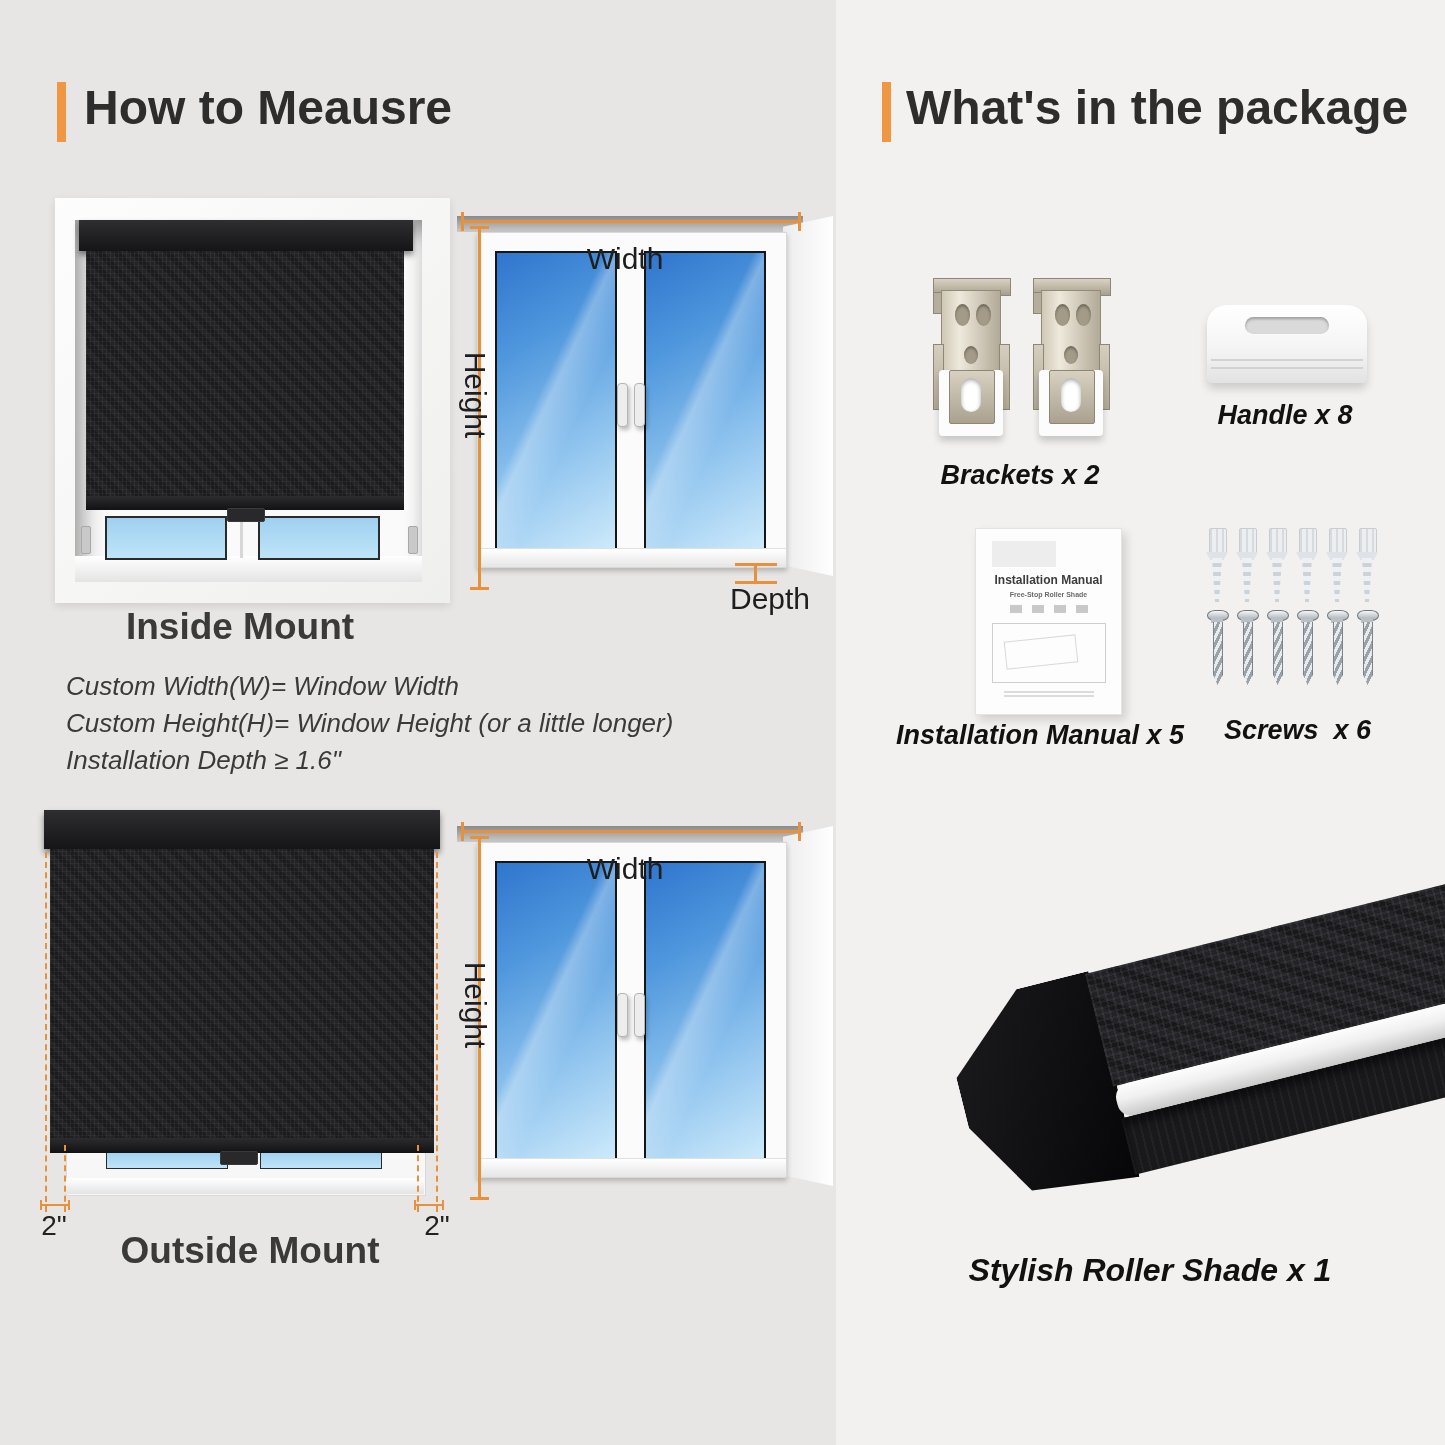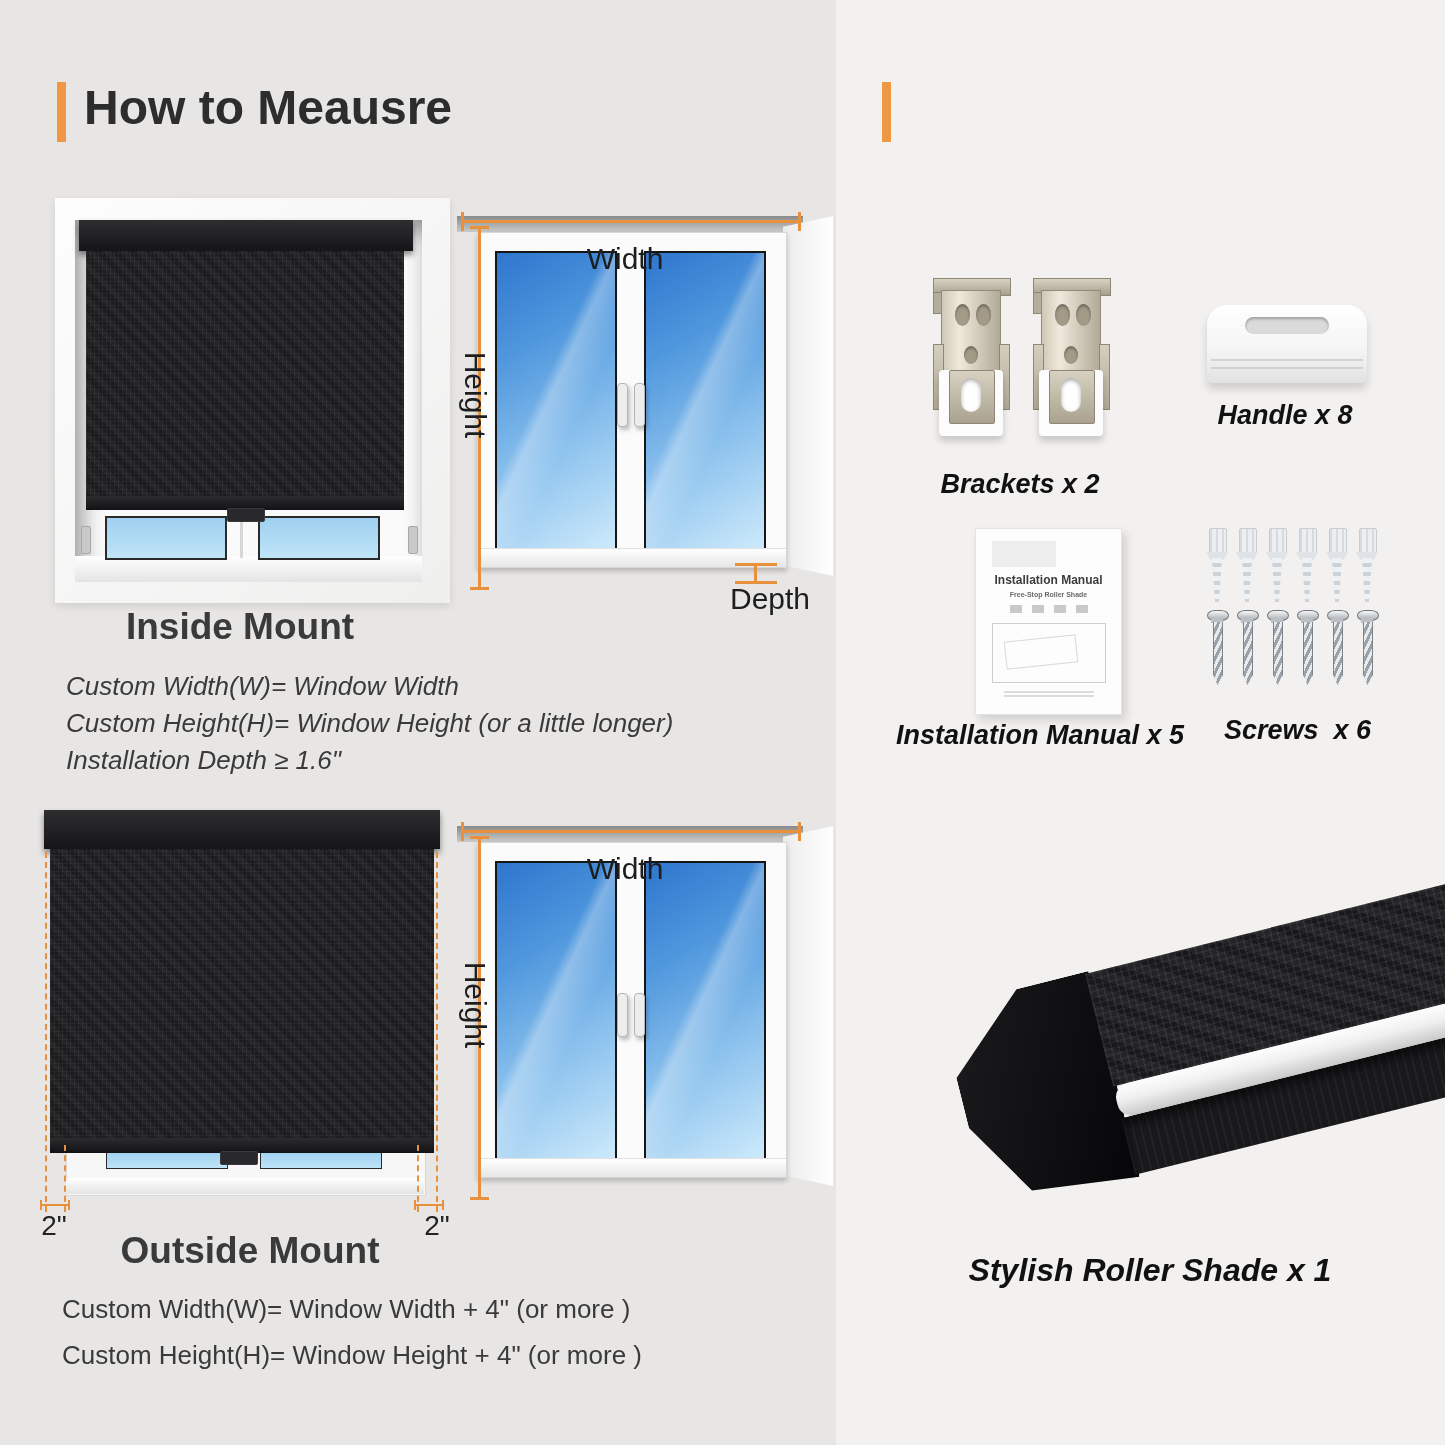--- a/index.html
+++ b/index.html
@@ -198,29 +198,26 @@
         <div class="dg-sill"></div>
       </div>
       <div class="h-arrow" style="left:6px;top:22px;width:340px;"></div>
       <div class="arrow-label width-label">Width</div>
       <div class="v-arrow" style="left:23px;top:28px;height:364px;"></div>
       <div class="arrow-label height-label">Height</div>
     </div>
 
     <h2 class="mount-h" style="left:40px;top:1230px;width:420px;">Outside Mount</h2>
 
-    <div class="body-text bt2" style="left:62px;top:1286px;">
-      <div>Custom Width(W)= Window Width + 4" (or more )</div>
-      <div>Custom Height(H)= Window Height + 4" (or more )</div>
-    </div>
   </div>
 
   <div class="panel-right"></div>
 
   <span class="accent-bar" style="left:882px;top:82px;"></span>
+  <div class="sec-title" style="left:906px;top:80px;">What's in the package</div>
 
   <div class="bracket" style="left:933px;top:278px;">
     <div class="bk-flange"></div>
     <div class="bk-hook"></div>
     <div class="bk-body"></div>
     <div class="bk-hole" style="left:22px;top:26px;width:15px;height:22px;"></div>
     <div class="bk-hole" style="left:43px;top:26px;width:15px;height:22px;"></div>
     <div class="bk-hole" style="left:31px;top:68px;width:14px;height:18px;"></div>
     <div class="bk-tab" style="left:0;"></div>
     <div class="bk-tab" style="left:66px;"></div>
@@ -234,21 +231,21 @@
     <div class="bk-body"></div>
     <div class="bk-hole" style="left:22px;top:26px;width:15px;height:22px;"></div>
     <div class="bk-hole" style="left:43px;top:26px;width:15px;height:22px;"></div>
     <div class="bk-hole" style="left:31px;top:68px;width:14px;height:18px;"></div>
     <div class="bk-tab" style="left:0;"></div>
     <div class="bk-tab" style="left:66px;"></div>
     <div class="bk-base"></div>
     <div class="bk-plate"></div>
     <div class="bk-keyhole"></div>
   </div>
-  <div class="item-label" style="left:920px;top:460px;width:200px;margin-top:9px;">Brackets x 2</div>
+  <div class="item-label" style="left:920px;top:460px;width:200px;">Brackets x 2</div>
 
   <div class="handle-item" style="left:1207px;top:305px;">
     <div class="handle-slot"></div>
     <div class="handle-ridge" style="top:54px;"></div>
     <div class="handle-ridge" style="top:62px;"></div>
   </div>
   <div class="item-label" style="left:1185px;top:400px;width:200px;">Handle x 8</div>
 
   <div class="manual" style="left:975px;top:528px;">
     <div class="mn-ghost"></div>

